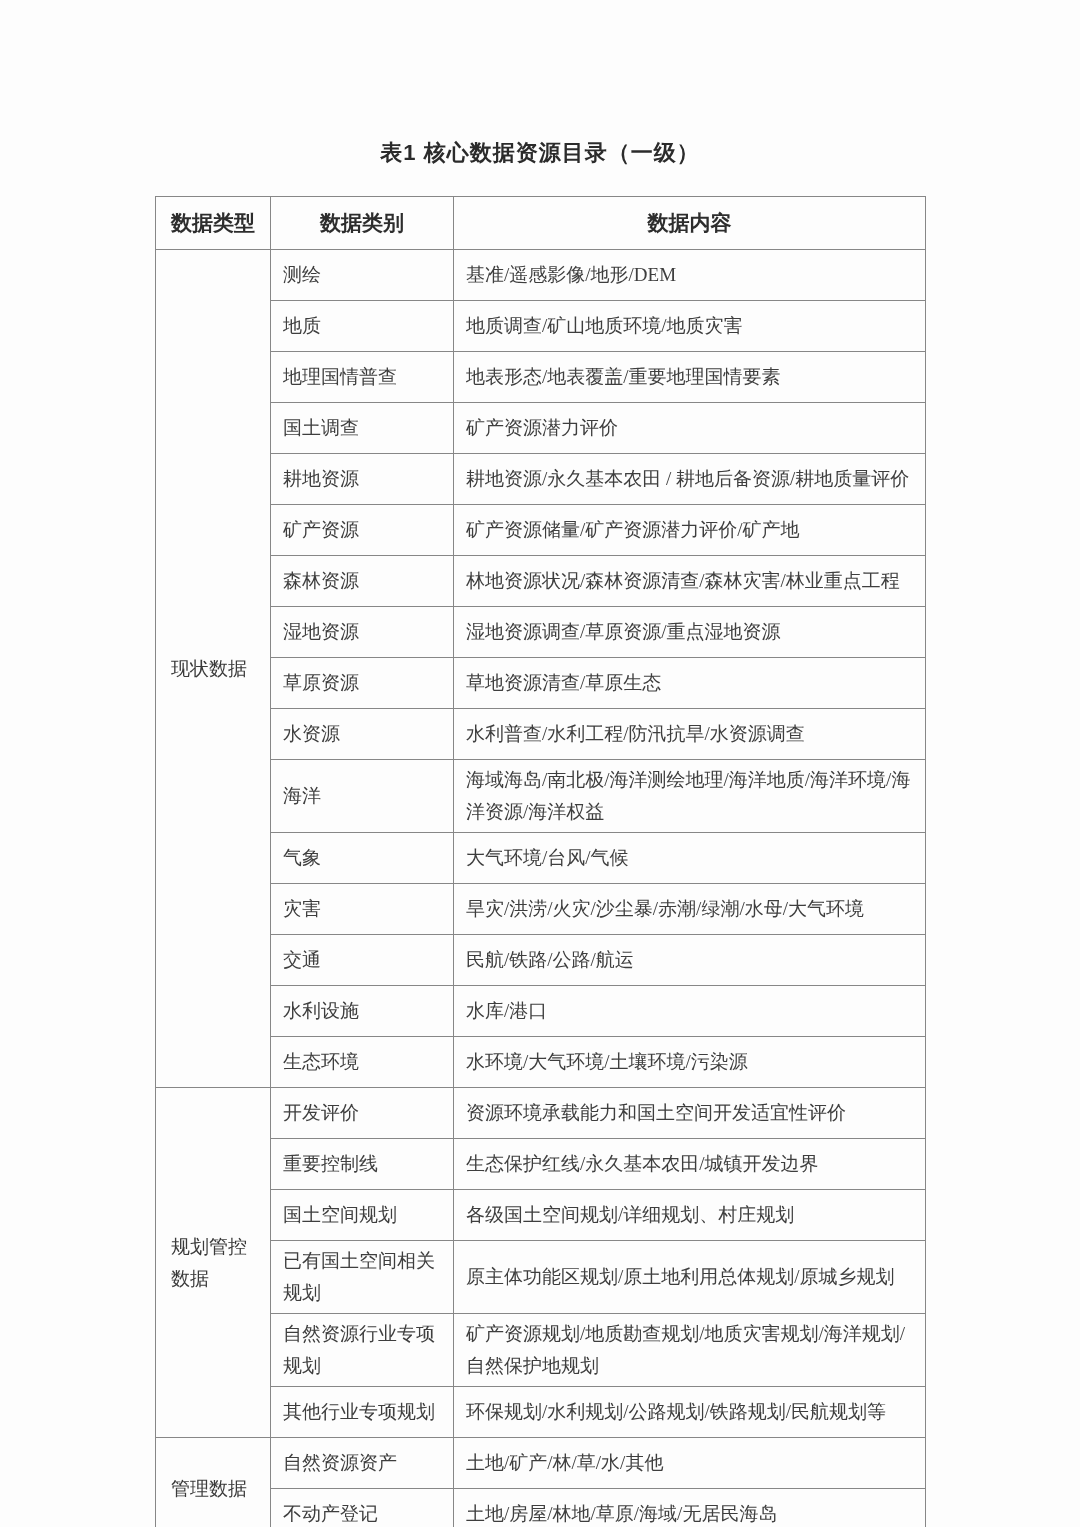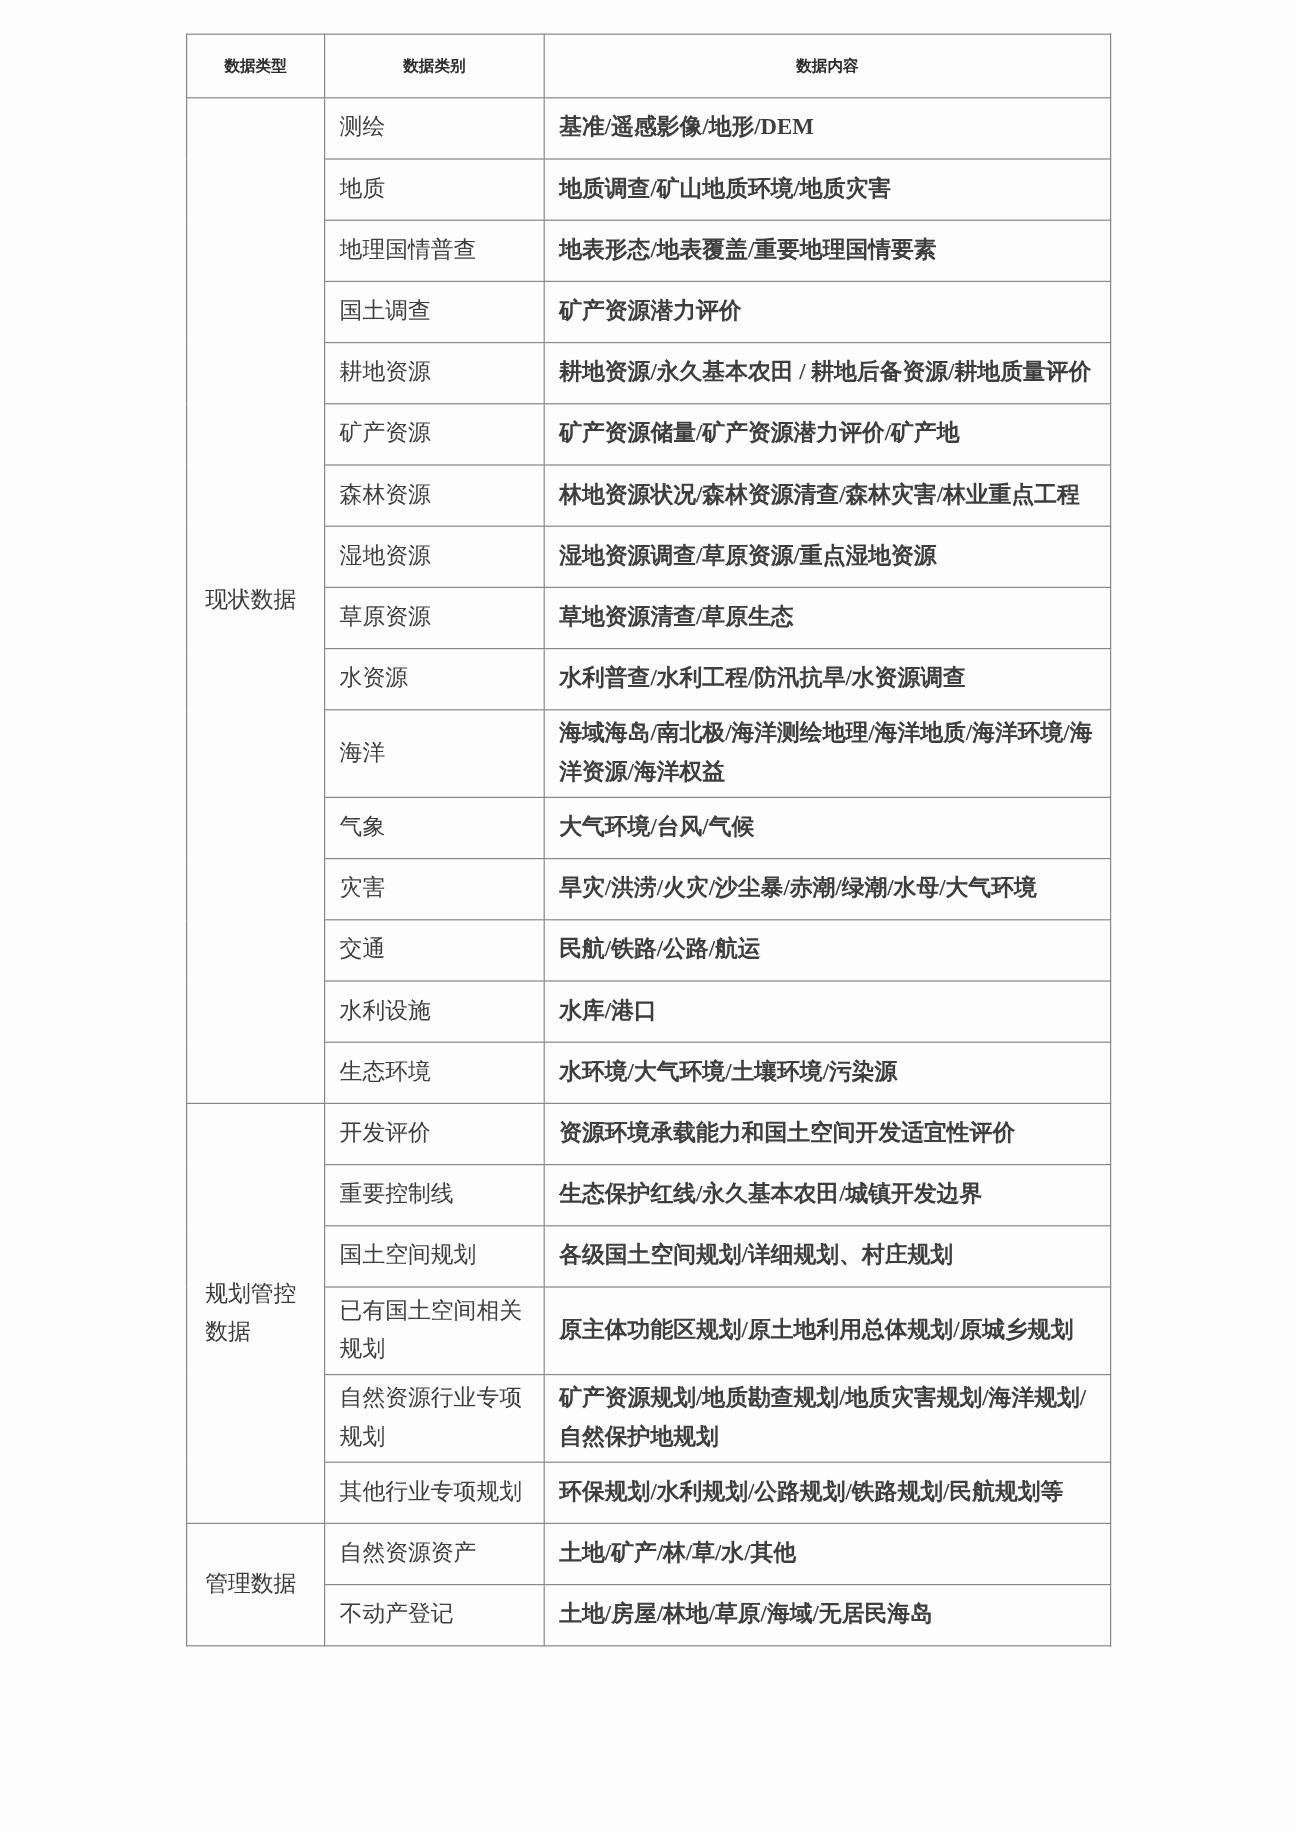--- a/index.html
+++ b/index.html
@@ -38,47 +38,47 @@
   table.catalog td{
     border:1px solid #878787;
     line-height:32px;
     vertical-align:middle;
     word-break:break-all;
   }
   table.catalog th{
     height:48px;
     font-family:"Liberation Sans", sans-serif;
     font-weight:bold;
-    font-size:13px;
+    font-size:21px;
     color:#2d2d2d;
     text-align:center;
     padding:2px 4px;
   }
   td.type{
     text-align:left;
     padding:4px 15px;
     color:#3a3a3a;
   }
   td.cat{
     height:42px;
     text-align:left;
     padding:4px 13px 4px 12px;
   }
   td.content{
     height:42px;
     text-align:left;
     padding:4px 6px 4px 12px;
-    font-weight:bold;
   }
 </style>
 </head>
 <body>
 
 <div class="page">
 
+  <h1 class="doc-title">表1 核心数据资源目录（一级）</h1>
 
   <table class="catalog">
     <colgroup>
         <col class="c1">
         <col class="c2">
         <col class="c3">
       </colgroup>
     <tbody>
       <tr>
         <th>数据类型</th>

